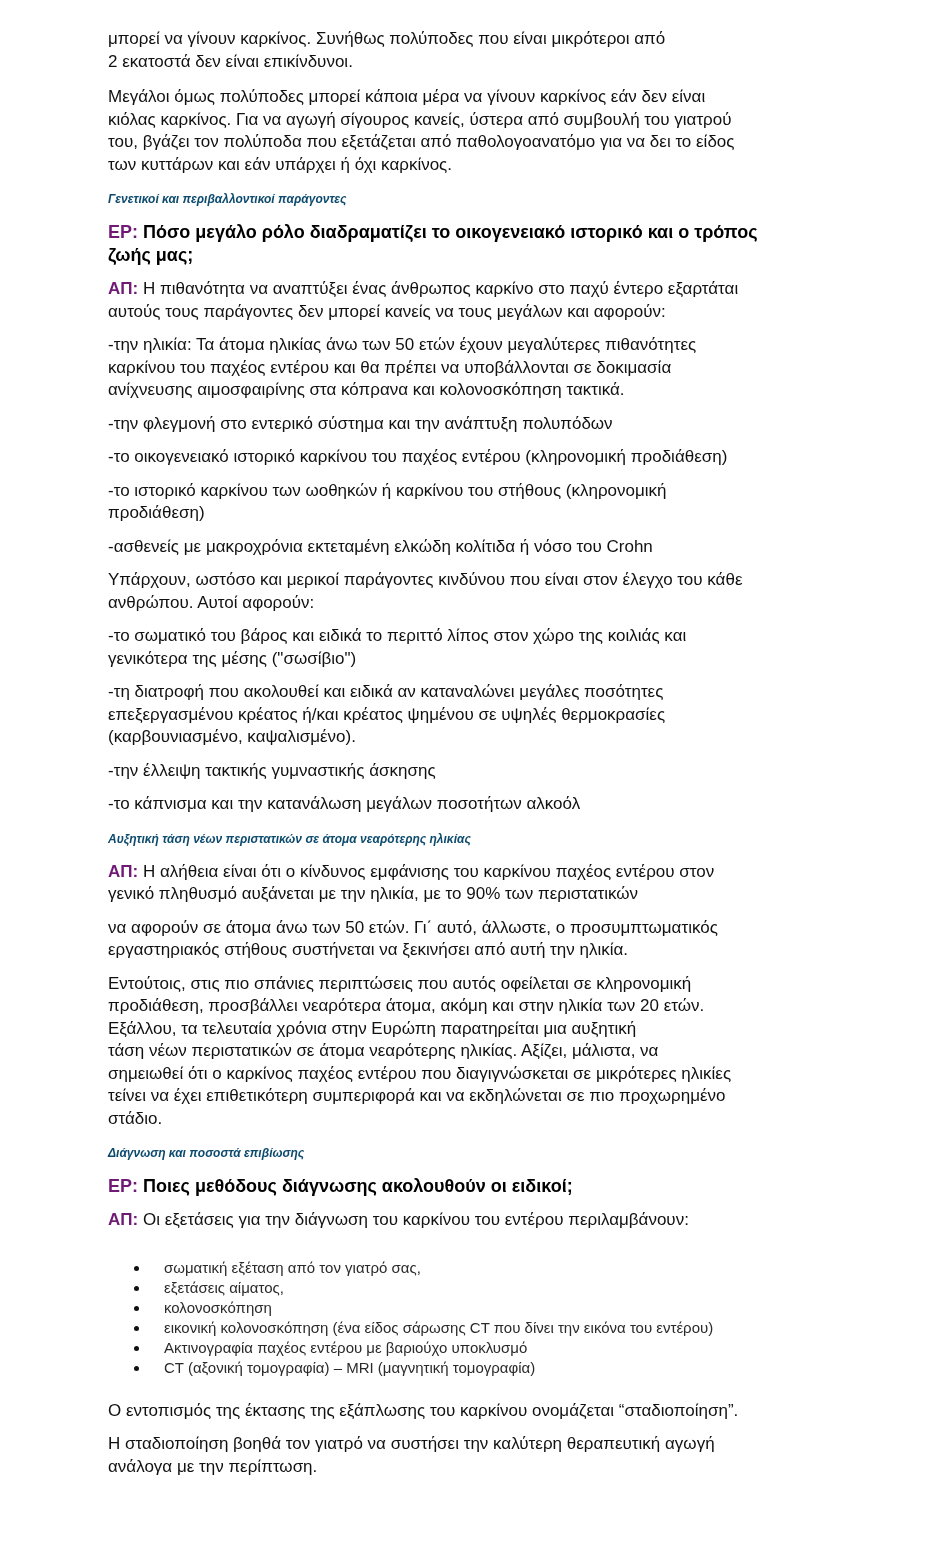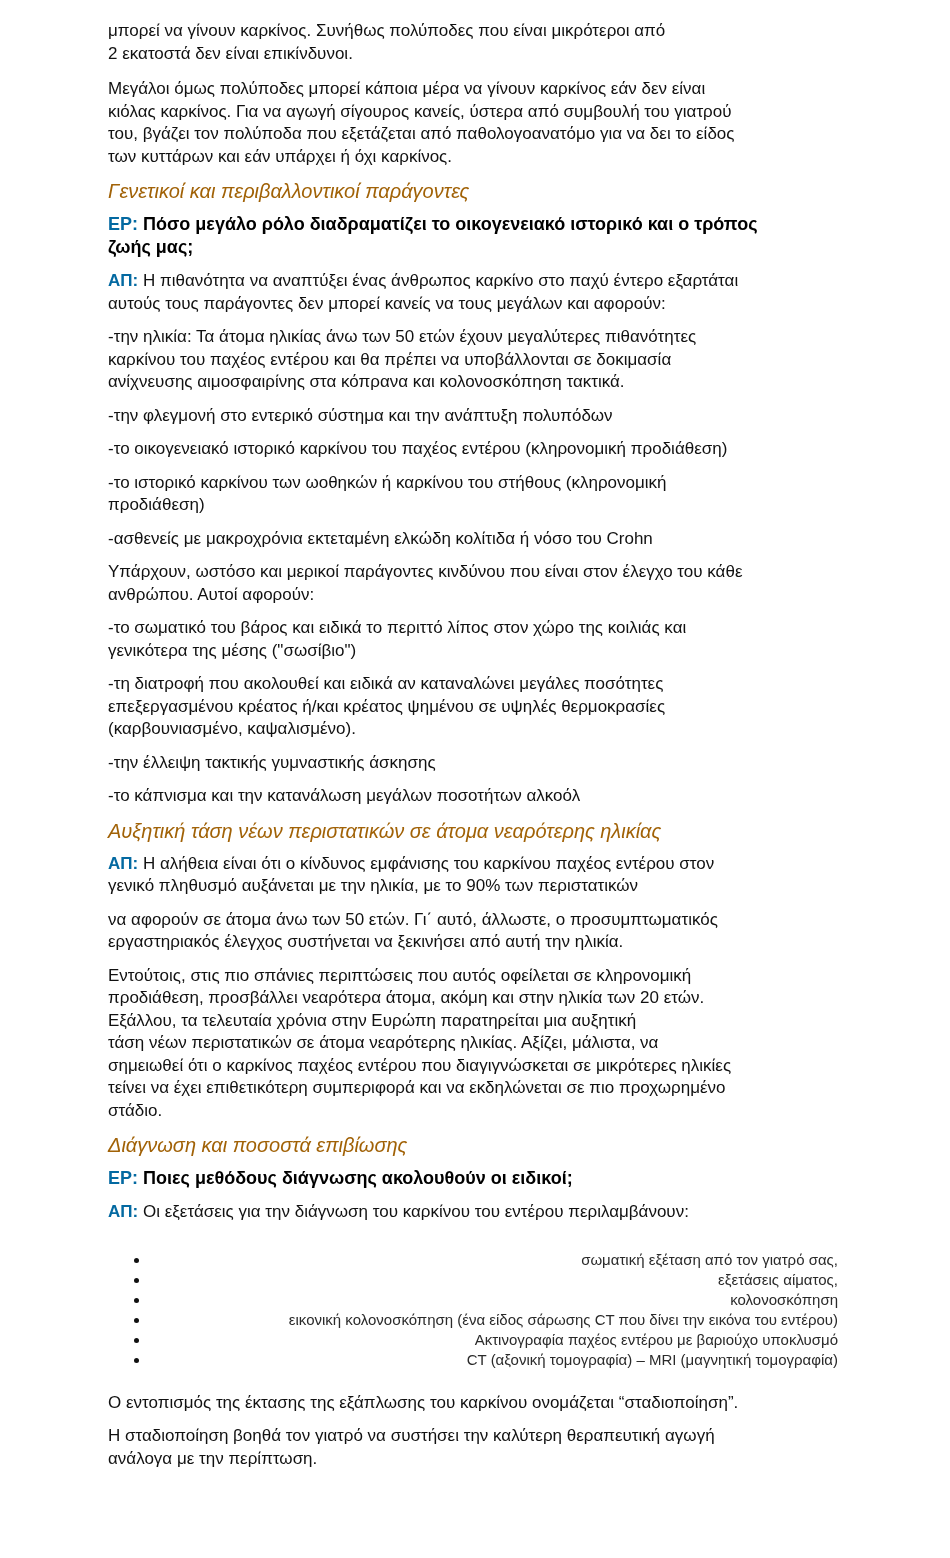--- a/index.html
+++ b/index.html
@@ -2,33 +2,33 @@
 <html><head>
 <meta charset="utf-8">
 <style>
   html, body { margin: 0; padding: 0; background: #ffffff; }
   body { width: 950px; height: 1558px; overflow: hidden; position: relative; }
   .doc {
     position: absolute; left: 108px; top: 20px; width: 730px;
     font-family: "Liberation Sans", sans-serif;
     font-size: 17px; line-height: 22.5px; color: #111111;
   }
-  .p { margin: 0 0 11px 0; }
+  .p { margin: 8px 0 11px 0; }
   .line { display: block; white-space: nowrap; }
   .h-green {
-    color: #a16207; font-style: italic; font-weight: normal;
-    font-size: 20px; margin: 0 0 10px 0; line-height: 24px;
+    color: #0c4a6e; font-style: italic; font-weight: bold;
+    font-size: 12px; margin: 0 0 10px 0; line-height: 24px;
   }
   .q { font-weight: bold; font-size: 18px; line-height: 23px; margin: 0 0 11px 0; color: #000; }
-  .lbl { font-weight: bold; color: #0369a1; }
+  .lbl { font-weight: bold; color: #701a75; }
   .bullets {
     list-style: none; margin: 26px 0 22px 0; padding: 0 0 0 26px;
     font-size: 15px; line-height: 20px; color: #2a2a2a;
   }
-  .bullets li { position: relative; padding-left: 30px; white-space: nowrap; text-align: right; }
+  .bullets li { position: relative; padding-left: 30px; white-space: nowrap; }
   .bullets li .dot {
     position: absolute; left: 0; top: 8px; width: 5px; height: 5px;
     border-radius: 50%; background: #111;
   }
 </style>
 </head>
 <body>
 
 <div class="doc">
 
@@ -91,21 +91,21 @@
     <span class="line">-το κάπνισμα και την κατανάλωση μεγάλων ποσοτήτων αλκοόλ</span>
   </div>
 
   <div class="h-green">Αυξητική τάση νέων περιστατικών σε άτομα νεαρότερης ηλικίας</div>
   <div class="p">
     <span class="line"><span class="lbl">ΑΠ:</span><span> Η αλήθεια είναι ότι ο κίνδυνος εμφάνισης του καρκίνου παχέος εντέρου στον</span></span>
     <span class="line">γενικό πληθυσμό αυξάνεται με την ηλικία, με το 90% των περιστατικών</span>
   </div>
   <div class="p">
     <span class="line">να αφορούν σε άτομα άνω των 50 ετών. Γι΄ αυτό, άλλωστε, ο προσυμπτωματικός</span>
-    <span class="line">εργαστηριακός έλεγχος συστήνεται να ξεκινήσει από αυτή την ηλικία.</span>
+    <span class="line">εργαστηριακός στήθους συστήνεται να ξεκινήσει από αυτή την ηλικία.</span>
   </div>
   <div class="p">
     <span class="line">Εντούτοις, στις πιο σπάνιες περιπτώσεις που αυτός οφείλεται σε κληρονομική</span>
     <span class="line">προδιάθεση, προσβάλλει νεαρότερα άτομα, ακόμη και στην ηλικία των 20 ετών.</span>
     <span class="line">Εξάλλου, τα τελευταία χρόνια στην Ευρώπη παρατηρείται μια αυξητική</span>
     <span class="line">τάση νέων περιστατικών σε άτομα νεαρότερης ηλικίας. Αξίζει, μάλιστα, να</span>
     <span class="line">σημειωθεί ότι ο καρκίνος παχέος εντέρου που διαγιγνώσκεται σε μικρότερες ηλικίες</span>
     <span class="line">τείνει να έχει επιθετικότερη συμπεριφορά και να εκδηλώνεται σε πιο προχωρημένο</span>
     <span class="line">στάδιο.</span>
   </div>

